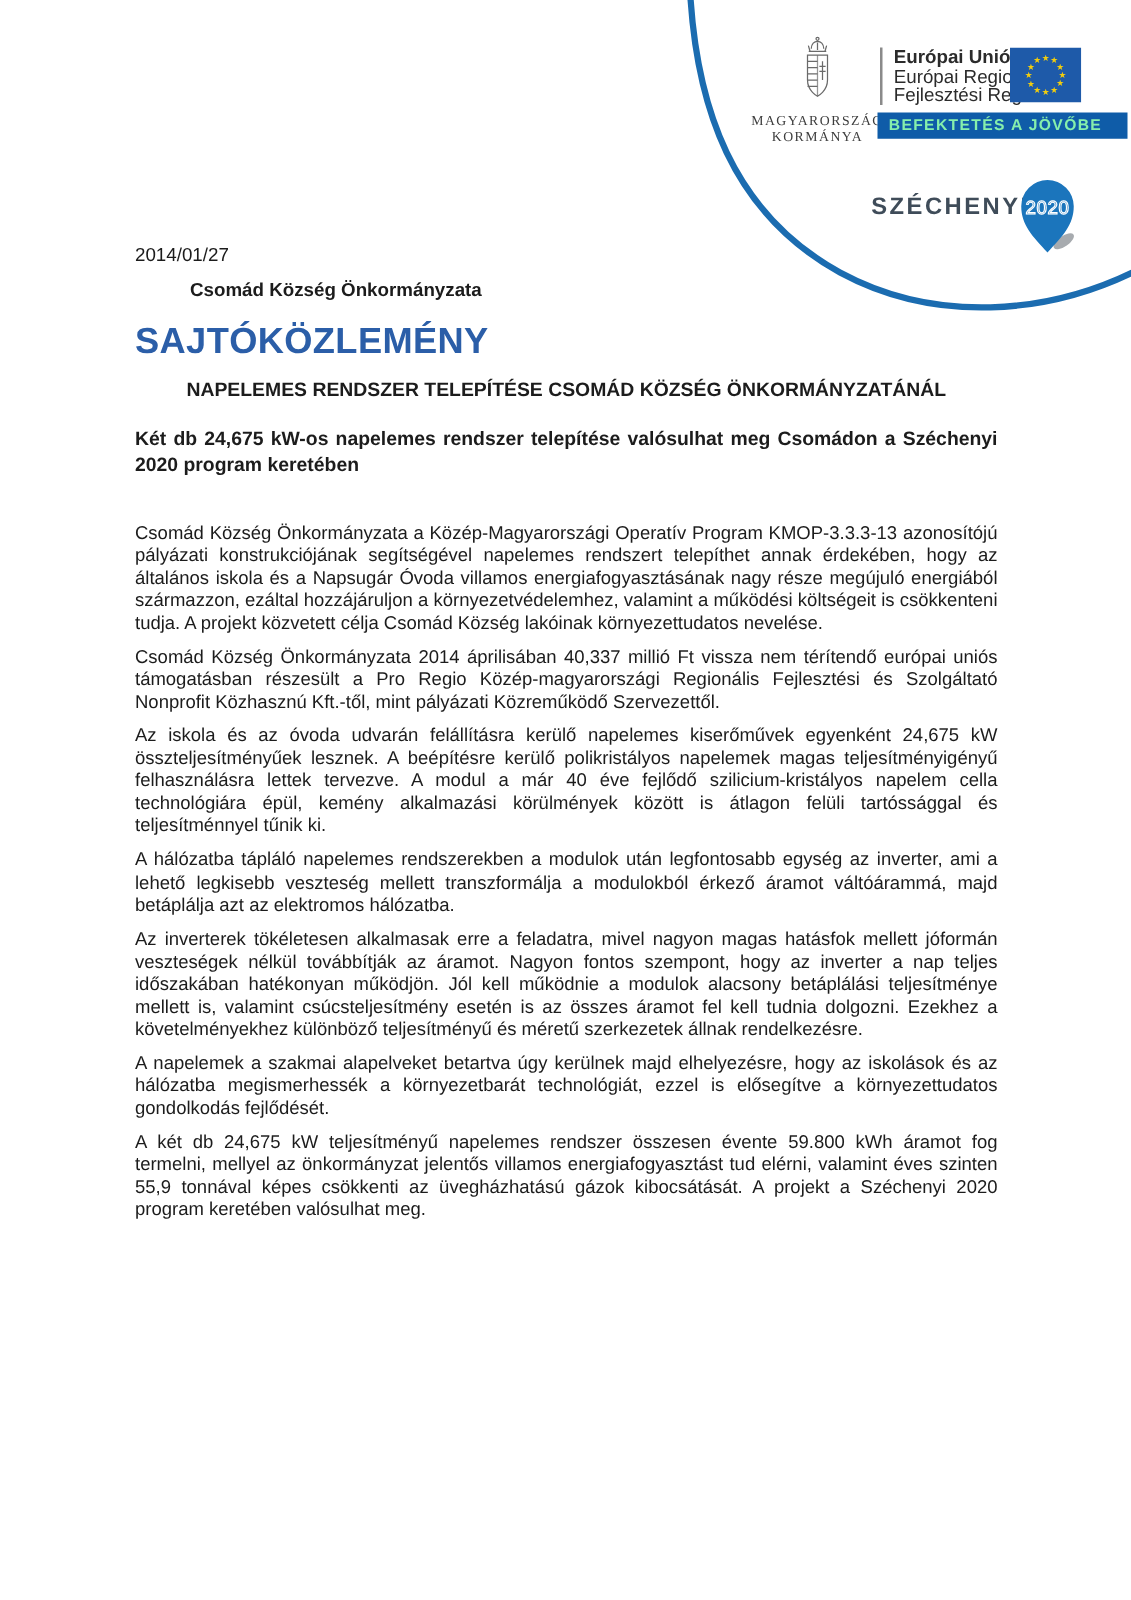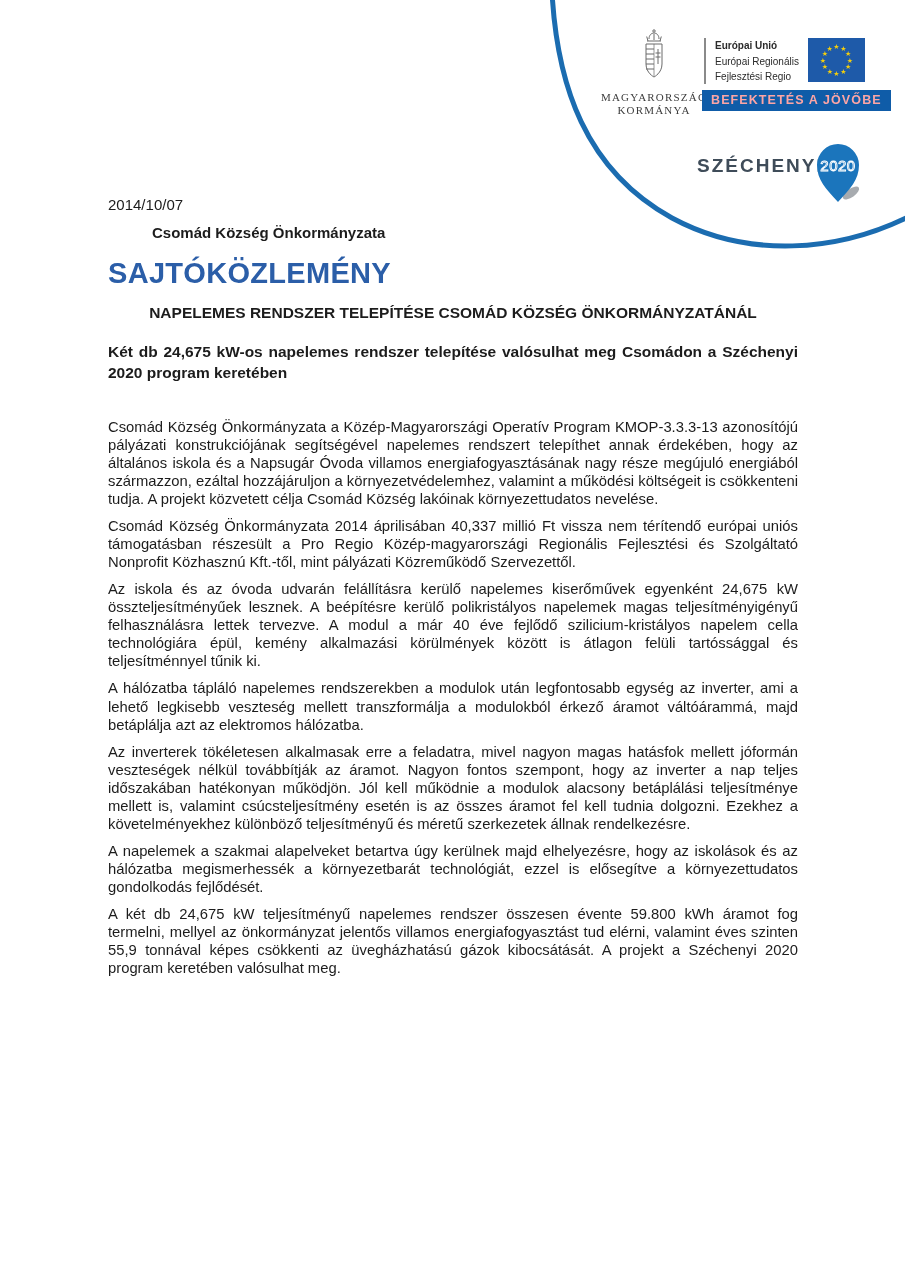--- a/index.html
+++ b/index.html
@@ -19,29 +19,29 @@
   .gov-logo .emblem{display:block;margin:0 auto;}
   .gov-logo .gov-text{
     margin-top:5px;
     font-family:"Liberation Serif", serif;
     font-size:11px;line-height:12.5px;
     letter-spacing:1.2px;color:#3d3d3d;
   }
   
   .eu-block{position:absolute;left:704px;top:38px;display:flex;align-items:flex-start;}
   .eu-divider{width:2px;height:46px;background:#8a8a8a;margin-right:9px;}
-  .eu-text{font-size:10px;line-height:15.5px;color:#2b2b2b;}
+  .eu-text{font-size:15px;line-height:15.5px;color:#2b2b2b;}
   .eu-text .bold{font-weight:bold;}
   .eu-flag{position:absolute;left:808px;top:38px;}
   
   .banner{
     position:absolute;left:702px;top:90px;
     background:var(--banner_blue,#0f5ca8);
-    color:#fca5a5;font-weight:bold;font-size:12.5px;
-    letter-spacing:1.1px;padding:3px 9px 4px 9px;
+    color:#86efac;font-weight:bold;font-size:12.5px;
+    letter-spacing:1.1px;padding:3px 20px 4px 9px;
     white-space:nowrap;
   }
   
   .szechenyi-name{
     position:absolute;left:697px;top:155px;
     font-size:19px;font-weight:bold;letter-spacing:2px;
     color:var(--szechenyi_dark,#3f4c59);
   }
   .pin-svg{position:absolute;left:812px;top:140px;}
   
@@ -122,21 +122,21 @@
   <div class="banner">BEFEKTETÉS A JÖVŐBE</div>
 
   <div class="szechenyi-name">SZÉCHENYI</div>
   <svg class="pin-svg" width="62" height="100" viewBox="0 0 62 100">
     <ellipse cx="39" cy="53" rx="9.5" ry="4.2" transform="rotate(-35 39 53)" style="fill:var(--shadow_gray,#a7abaf)"></ellipse>
     <path d="M26,62 C14,49 5,40 5,25 A21,21 0 1 1 47,25 C47,40 38,49 26,62 Z" style="fill:var(--pin_blue,#1b75bc)"></path>
     <text x="26" y="31" text-anchor="middle" style="font-family:'Liberation Sans',sans-serif;font-size:15px;letter-spacing:0.5px;fill:none;stroke:#ffffff;stroke-width:0.9">2020</text>
   </svg>
 
   <div class="content">
-    <div class="date">2014/10/07</div>
+    <div class="date">2014/01/27</div>
     <div class="org">Csomád Község Önkormányzata</div>
     <div class="title">SAJTÓKÖZLEMÉNY</div>
     <div class="subtitle">NAPELEMES RENDSZER TELEPÍTÉSE CSOMÁD KÖZSÉG ÖNKORMÁNYZATÁNÁL</div>
     <div class="lead">Két db 24,675 kW-os napelemes rendszer telepítése valósulhat meg Csomádon a Széchenyi 2020 program keretében</div>
     <div class="paragraphs">
       <p class="body-paragraph">Csomád Község Önkormányzata a Közép-Magyarországi Operatív Program KMOP-3.3.3-13 azonosítójú pályázati konstrukciójának segítségével napelemes rendszert telepíthet annak érdekében, hogy az általános iskola és a Napsugár Óvoda villamos energiafogyasztásának nagy része megújuló energiából származzon, ezáltal hozzájáruljon a környezetvédelemhez, valamint a működési költségeit is csökkenteni tudja. A projekt közvetett célja Csomád Község lakóinak környezettudatos nevelése.</p>
       <p class="body-paragraph">Csomád Község Önkormányzata 2014 áprilisában 40,337 millió Ft vissza nem térítendő európai uniós támogatásban részesült a Pro Regio Közép-magyarországi Regionális Fejlesztési és Szolgáltató Nonprofit Közhasznú Kft.-től, mint pályázati Közreműködő Szervezettől.</p>
       <p class="body-paragraph">Az iskola és az óvoda udvarán felállításra kerülő napelemes kiserőművek egyenként 24,675 kW összteljesítményűek lesznek. A beépítésre kerülő polikristályos napelemek magas teljesítményigényű felhasználásra lettek tervezve. A modul a már 40 éve fejlődő szilicium-kristályos napelem cella technológiára épül, kemény alkalmazási körülmények között is átlagon felüli tartóssággal és teljesítménnyel tűnik ki.</p>
       <p class="body-paragraph">A hálózatba tápláló napelemes rendszerekben a modulok után legfontosabb egység az inverter, ami a lehető legkisebb veszteség mellett transzformálja a modulokból érkező áramot váltóárammá, majd betáplálja azt az elektromos hálózatba.</p>
       <p class="body-paragraph">Az inverterek tökéletesen alkalmasak erre a feladatra, mivel nagyon magas hatásfok mellett jóformán veszteségek nélkül továbbítják az áramot. Nagyon fontos szempont, hogy az inverter a nap teljes időszakában hatékonyan működjön. Jól kell működnie a modulok alacsony betáplálási teljesítménye mellett is, valamint csúcsteljesítmény esetén is az összes áramot fel kell tudnia dolgozni. Ezekhez a követelményekhez különböző teljesítményű és méretű szerkezetek állnak rendelkezésre.</p>

